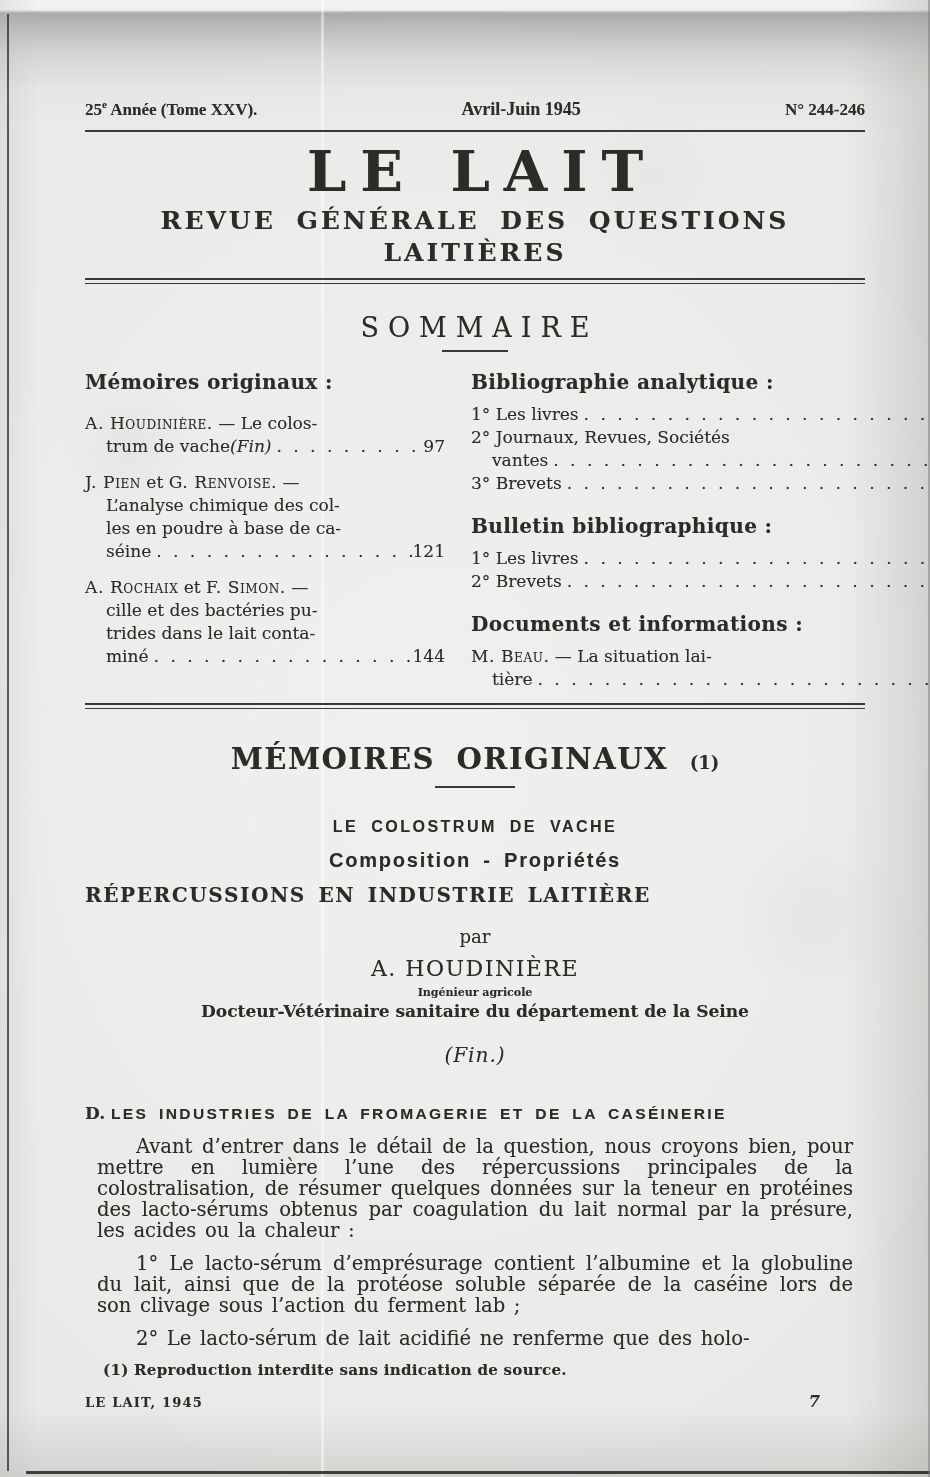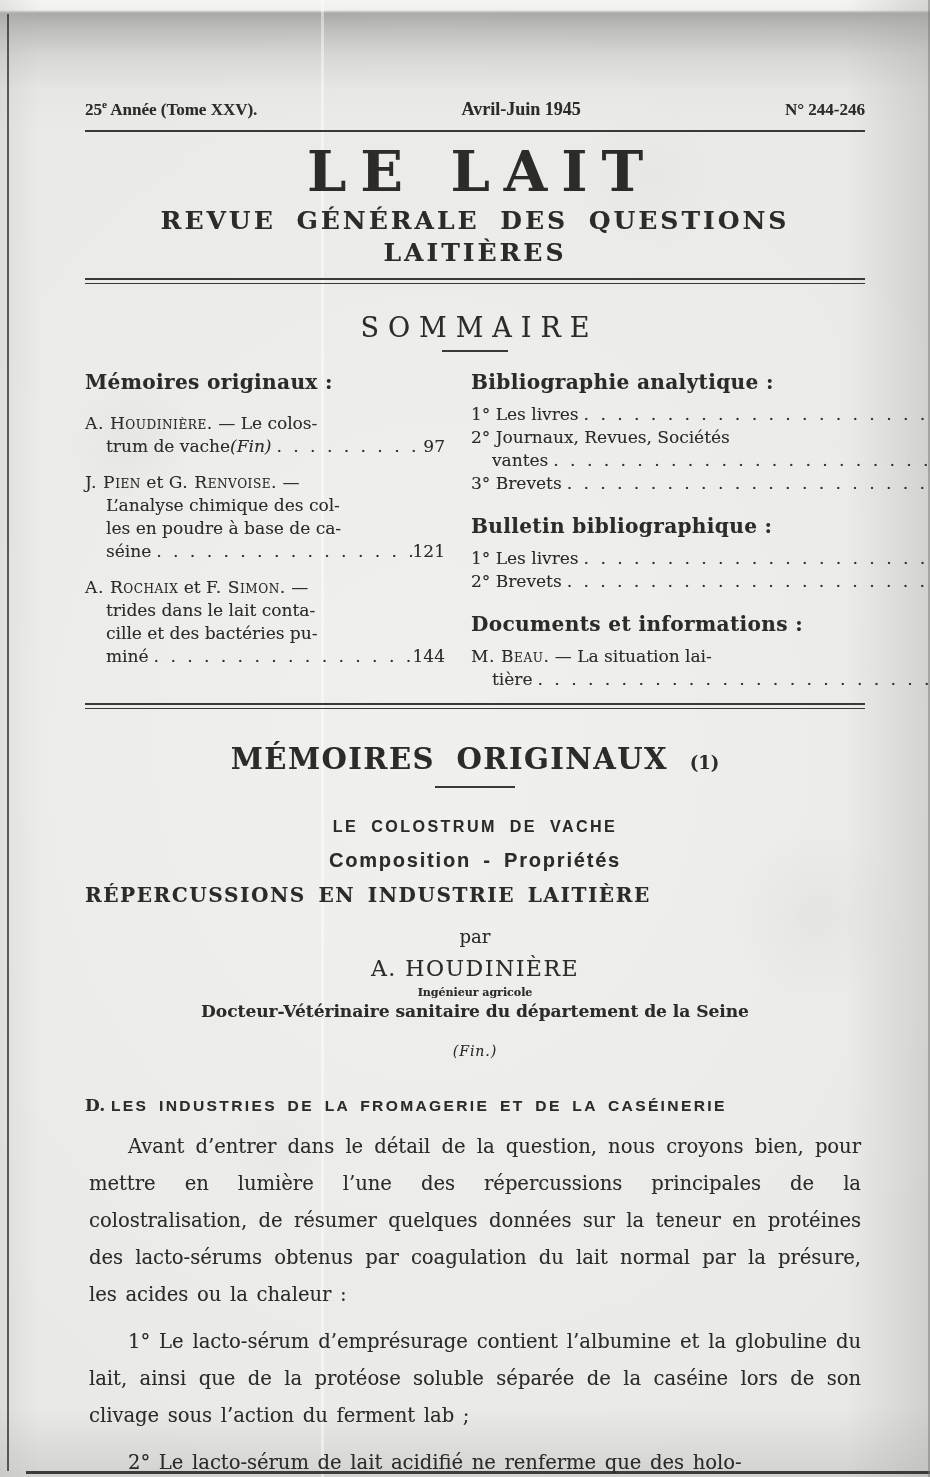--- a/index.html
+++ b/index.html
@@ -79,28 +79,28 @@
   .sect-note{font-size:18px;font-weight:bold;letter-spacing:0;}
   .sect-rule{width:80px;margin:6px auto 0 auto;border:0;border-top:2.5px solid #3b3935;}
   .sans{font-family:"Liberation Sans","DejaVu Sans",sans-serif;}
   .art-title{text-align:center;font-size:16px;font-weight:bold;letter-spacing:2.5px;word-spacing:6px;margin-top:30px;}
   .art-sub1{text-align:center;font-size:20px;font-weight:bold;letter-spacing:1.8px;word-spacing:5px;margin-top:13px;}
   .art-sub2{text-align:left;font-size:20px;font-weight:bold;letter-spacing:1.6px;word-spacing:4px;margin-top:11px;}
   .byline-par{text-align:center;font-size:18px;margin-top:19px;}
   .author{text-align:center;font-size:22px;letter-spacing:1.5px;margin-top:9px;}
   .auth-t1{text-align:center;font-size:11px;font-weight:bold;margin-top:5px;}
   .auth-t2{text-align:center;font-size:17px;font-weight:bold;margin-top:2px;}
-  .fin{text-align:center;font-size:14px;font-style:italic;letter-spacing:1px;margin-top:22px;}
+  .fin{text-align:center;font-size:20px;font-style:italic;letter-spacing:1px;margin-top:22px;}
 
   
   .d-head{margin-top:36px;font-size:17px;}
   .d-head .lbl{font-weight:bold;font-size:17px;}
   .d-head .txt{font-size:15.5px;font-weight:bold;letter-spacing:2.4px;word-spacing:4px;}
   p.body{
-    margin:4px;margin-top:10px;font-size:19.5px;line-height:37px;
+    margin:12px;margin-top:10px;font-size:19.5px;line-height:21px;
     text-align:justify;text-indent:2em;word-spacing:2.5px;
   }
   p.body.first{margin-top:13px;}
   .footnote{margin-top:1px;padding-left:18px;font-size:15px;font-weight:bold;letter-spacing:.3px;}
   .footer{display:flex;justify-content:space-between;align-items:baseline;margin-top:13px;}
   .footer .fl{font-size:13px;font-weight:bold;letter-spacing:1.2px;}
   .footer .fp{font-size:16px;font-style:italic;font-weight:bold;padding-right:45px;}
 </style>
 </head>
 <body>
@@ -148,22 +148,22 @@
         <div class="cont">les en poudre à base de ca-</div>
         <div class="last cont">
             <span>séine</span>
             <span class="dots">. . . . . . . . . . . . . . . . . . . . . . . .</span>
             <span class="pg">121</span>
           </div>
       </div>
 
       <div class="toc-e">
         <div class="tl"><span class="sc">A. Rochaix</span><span> et </span><span class="sc">F. Simon.</span><span> —</span></div>
+        <div class="cont">cille et des bactéries pu-</div>
         <div class="cont">trides dans le lait conta-</div>
-        <div class="cont">cille et des bactéries pu-</div>
         <div class="last cont">
             <span>miné</span>
             <span class="dots">. . . . . . . . . . . . . . . . . . . . . . . .</span>
             <span class="pg">144</span>
           </div>
       </div>
     </div>
 
     <div class="col-div"></div>
 

